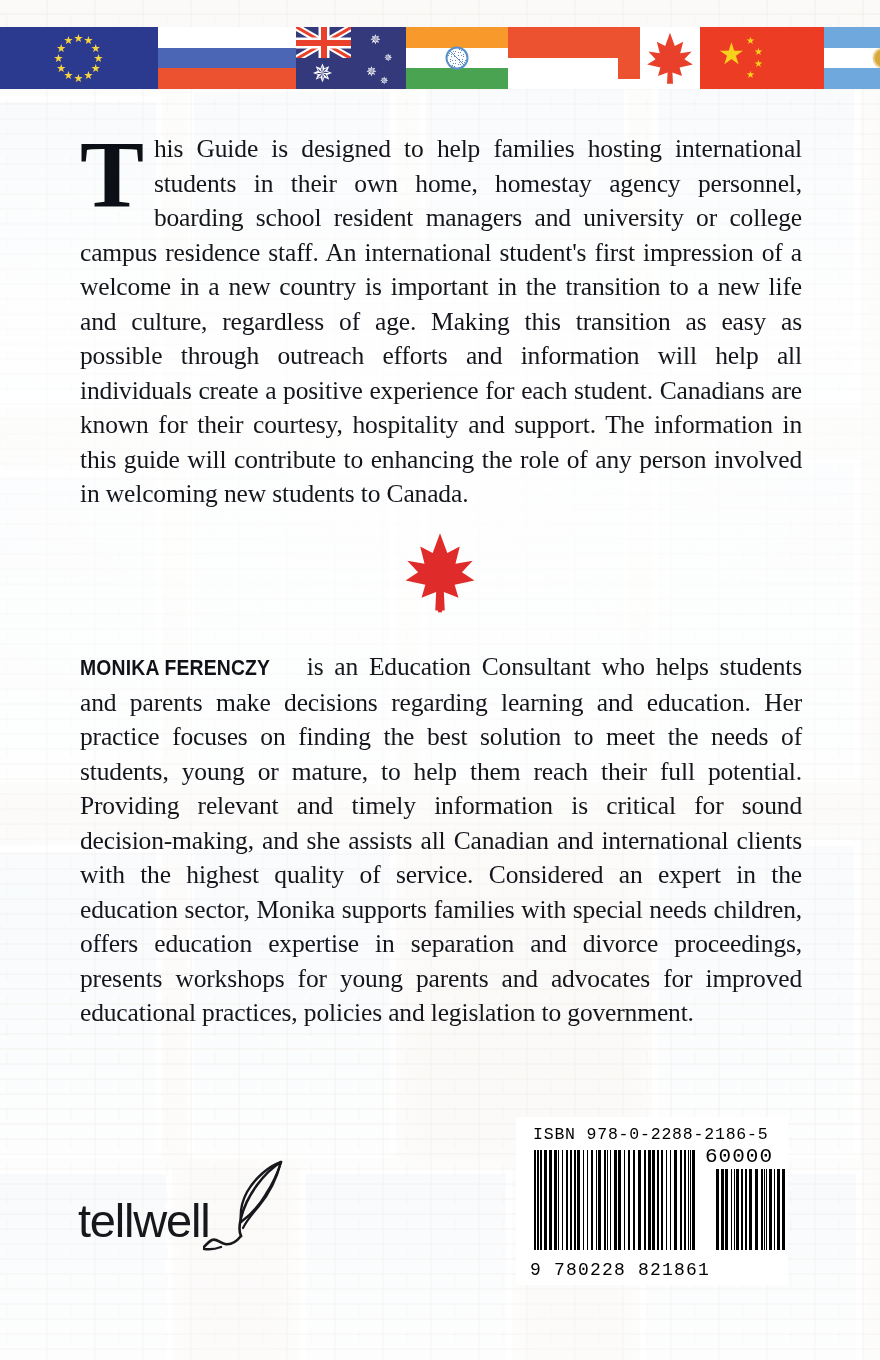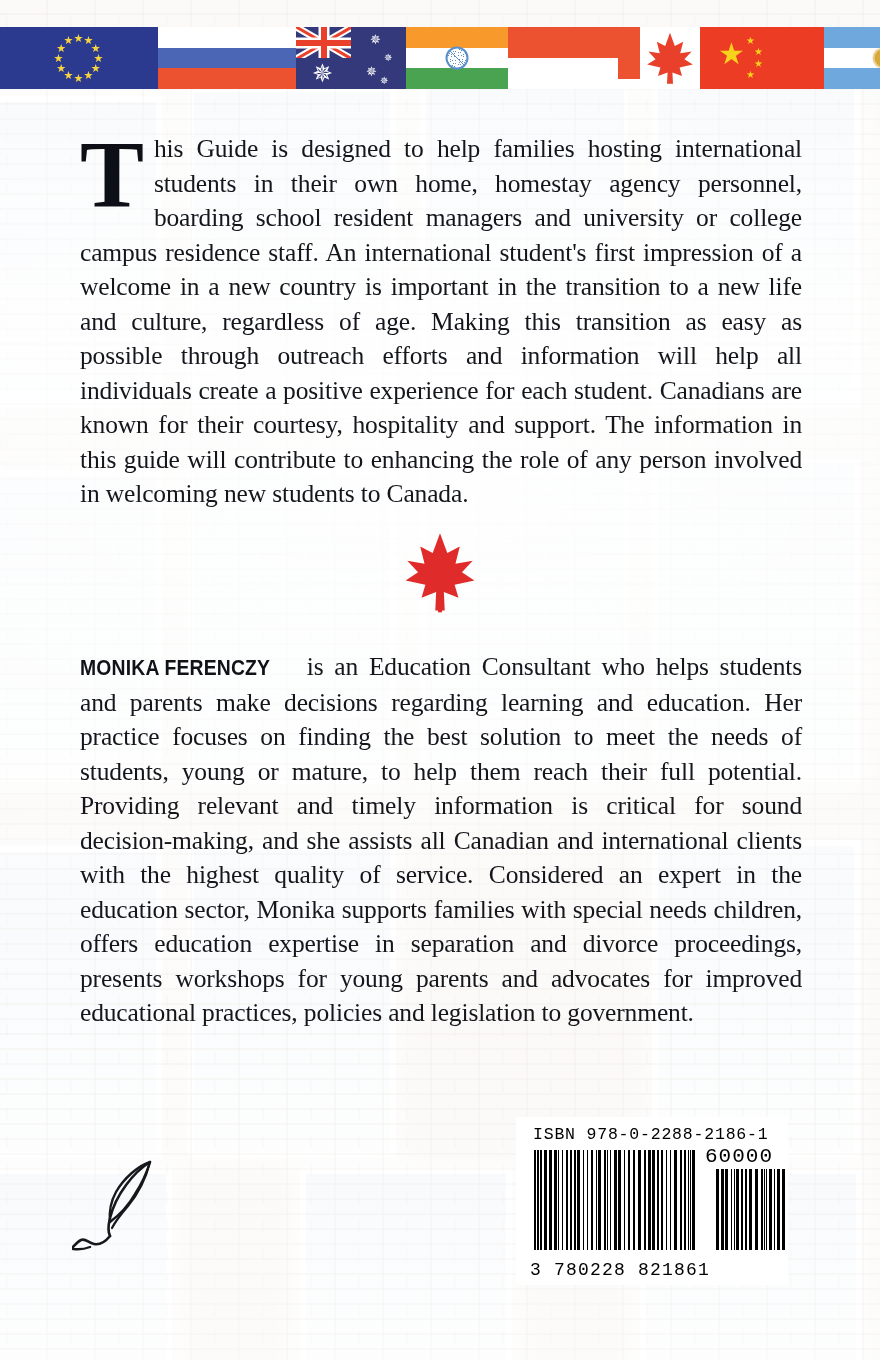--- a/index.html
+++ b/index.html
@@ -422,31 +422,32 @@
       <path fill="#e02b2b" d="M50 6 L58.5 29 L73 21.5 L68 41.5 L88 38 L75.5 51.5 L90 61 L67 66 L71.5 81 L54.5 74.5 L55.5 96 L50 96 L44.5 96 L45.5 74.5 L28.5 81 L33 66 L10 61 L24.5 51.5 L12 38 L32 41.5 L27 21.5 L41.5 29 Z"></path>
       <rect x="47.6" y="74" width="4.8" height="24" fill="#e02b2b"></rect>
     </svg>
   </div>
 
   <div class="copy blurb" id="blurb-2">
     <span class="author-name">MONIKA FERENCZY</span><span> is an Education Consultant who helps students and parents make decisions regarding learning and education. Her practice focuses on finding the best solution to meet the needs of students, young or mature, to help them reach their full potential. Providing relevant and timely information is critical for sound decision-making, and she assists all Canadian and international clients with the highest quality of service. Considered an expert in the education sector, Monika supports families with special needs children, offers education expertise in separation and divorce proceedings, presents workshops for young parents and advocates for improved educational practices, policies and legislation to government.</span>
   </div>
 
   <div class="publisher">
+    <span class="publisher-word">tellwell</span>
     <svg width="96" height="104" viewBox="0 0 96 104" style="margin-left:-6px; margin-bottom:-12px;">
       <path d="M78 10 C62 20, 44 42, 38 66 C36 74, 36 80, 38 84" fill="none" stroke="#17181c" stroke-width="2.6" stroke-linecap="round"></path>
       <path d="M78 10 C74 26, 66 42, 56 54 C50 61, 44 68, 40 76" fill="none" stroke="#17181c" stroke-width="2.2" stroke-linecap="round"></path>
       <path d="M78 10 C66 14, 52 26, 44 40 C39 49, 37 60, 38 70 C46 64, 56 54, 63 42 C70 31, 75 20, 78 10 Z" fill="none" stroke="#17181c" stroke-width="2.4" stroke-linejoin="round"></path>
       <path d="M38 84 C34 89, 28 93, 22 92 C16 91, 14 86, 9 88 C5 90, 2 94, 0 96" fill="none" stroke="#17181c" stroke-width="2.6" stroke-linecap="round"></path>
       <path d="M-34 96 C-24 92, -14 92, -6 95 C2 98, 10 98, 18 95" fill="none" stroke="#17181c" stroke-width="2.4" stroke-linecap="round"></path>
     </svg>
   </div>
 
   <div class="barcode-box">
-    <div class="barcode-isbn">ISBN 978-0-2288-2186-1</div>
+    <div class="barcode-isbn">ISBN 978-0-2288-2186-5</div>
     <div class="barcode-price">60000</div>
     <div class="bars-main" id="bars-main">
         <div class="bar" style="left: 0px; width: 2px;"></div>
         <div class="bar" style="left: 3px; width: 2px;"></div>
         <div class="bar" style="left: 6px; width: 2px;"></div>
         <div class="bar" style="left: 10px; width: 3px;"></div>
         <div class="bar" style="left: 15px; width: 3px;"></div>
         <div class="bar" style="left: 20px; width: 3px;"></div>
         <div class="bar" style="left: 24px; width: 1px;"></div>
         <div class="bar" style="left: 28px; width: 1px;"></div>
@@ -494,16 +495,16 @@
         <div class="bar" style="left: 33px; width: 3px;"></div>
         <div class="bar" style="left: 39px; width: 3px;"></div>
         <div class="bar" style="left: 45px; width: 2px;"></div>
         <div class="bar" style="left: 48px; width: 1px;"></div>
         <div class="bar" style="left: 50px; width: 1px;"></div>
         <div class="bar" style="left: 53px; width: 3px;"></div>
         <div class="bar" style="left: 58px; width: 1px;"></div>
         <div class="bar" style="left: 61px; width: 3px;"></div>
         <div class="bar" style="left: 66px; width: 3px;"></div>
       </div>
-    <div class="barcode-digits">3 780228 821861</div>
+    <div class="barcode-digits">9 780228 821861</div>
   </div>
 
 </div>
 
 </body></html>

